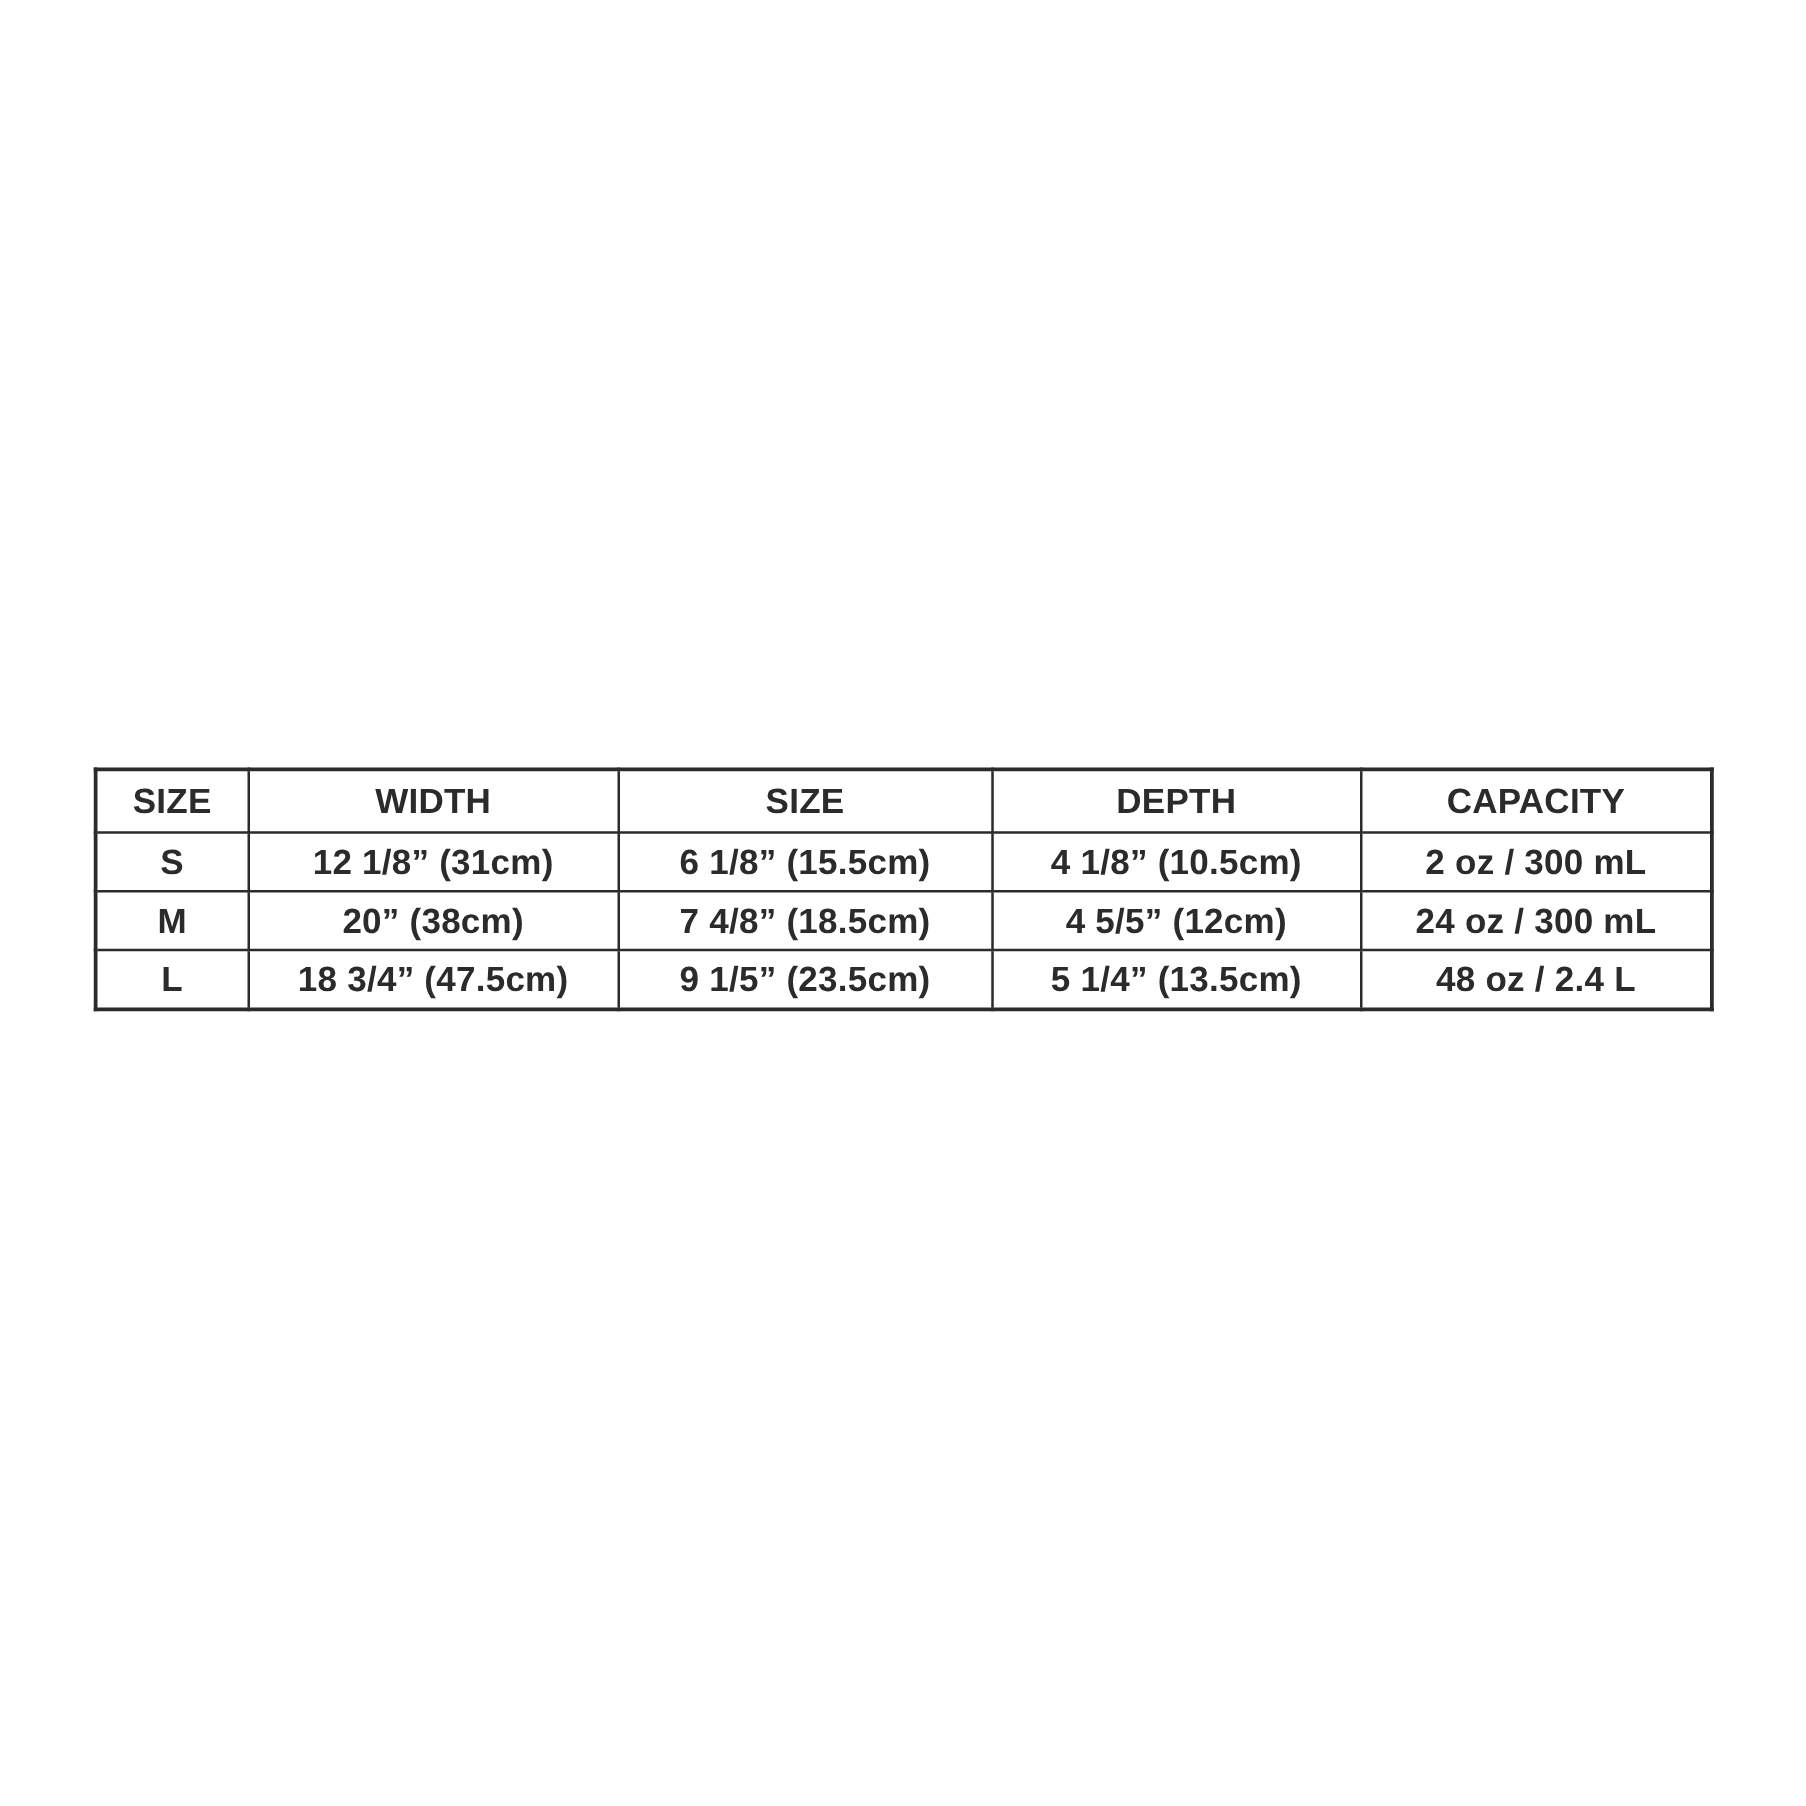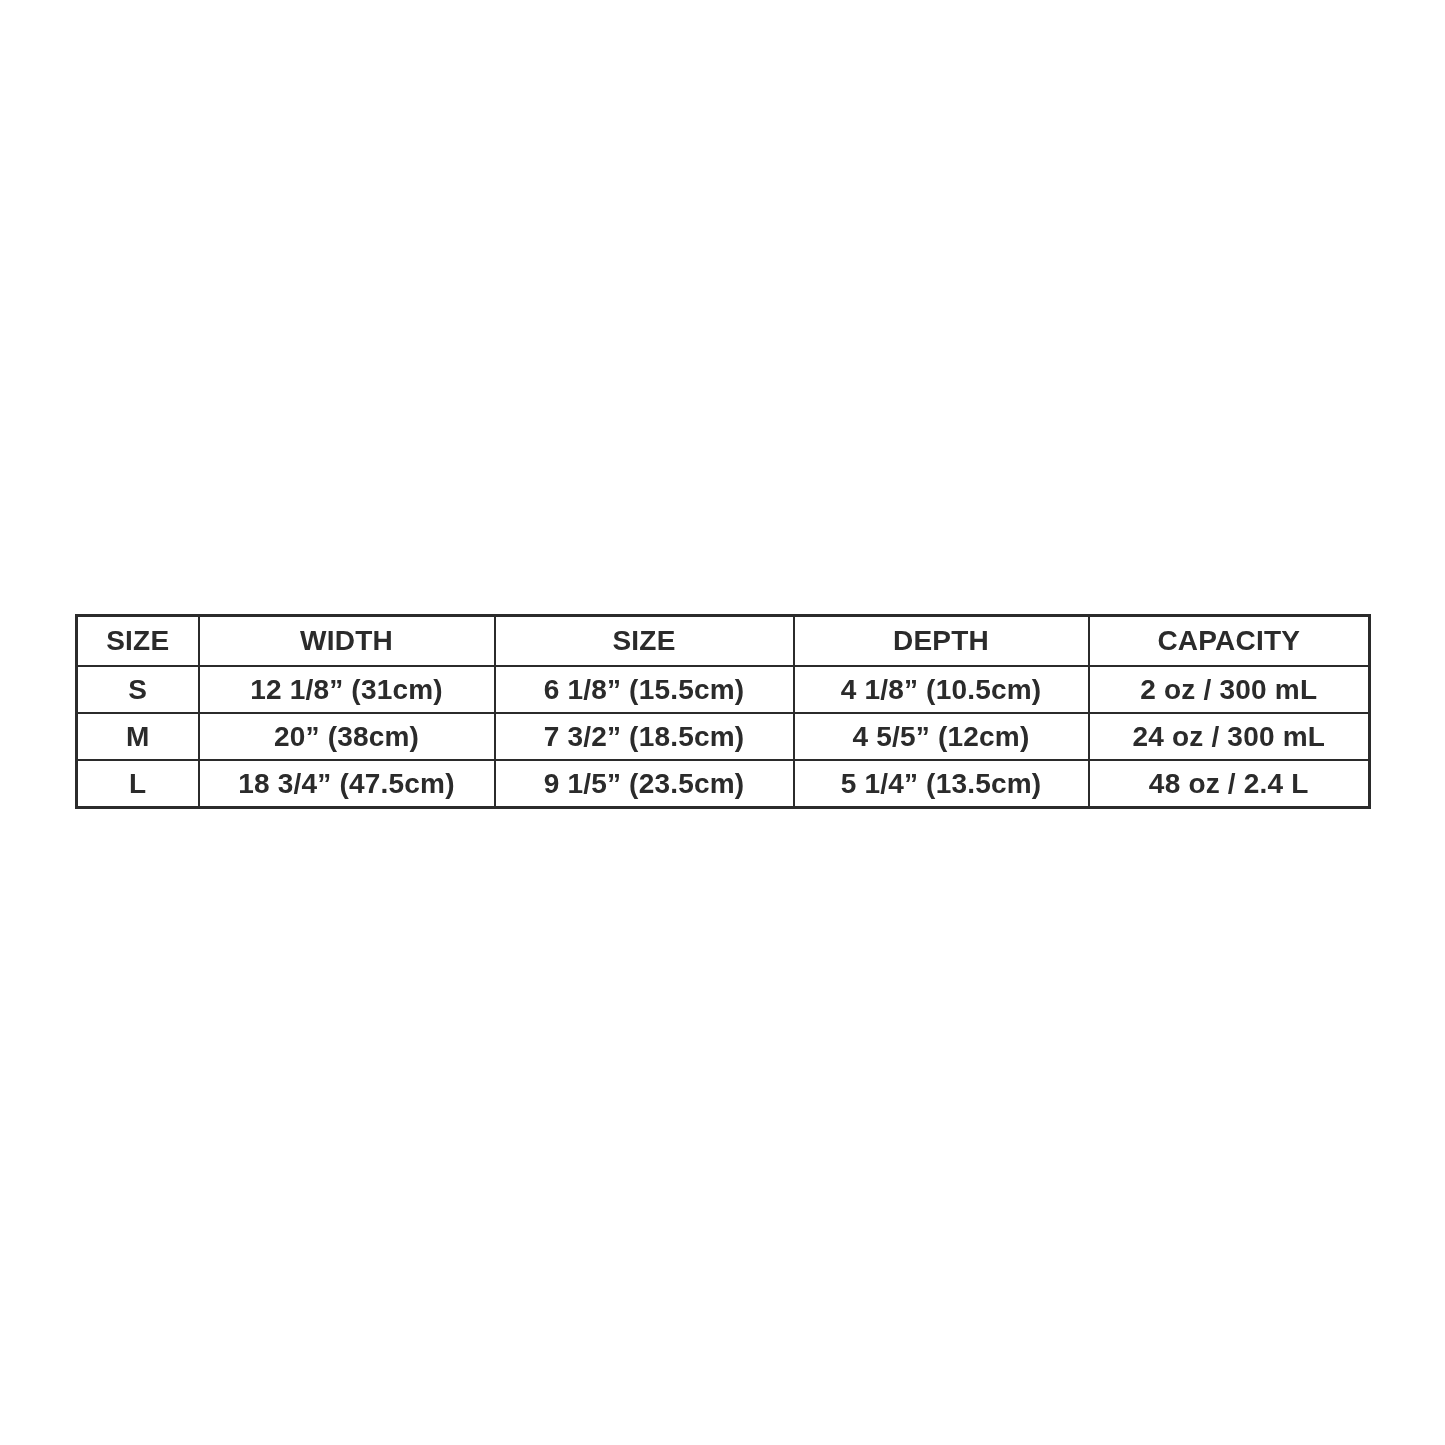--- a/index.html
+++ b/index.html
@@ -81,21 +81,21 @@
         <tr>
           <td>S</td>
           <td>12 1/8” (31cm)</td>
           <td>6 1/8” (15.5cm)</td>
           <td>4 1/8” (10.5cm)</td>
           <td>2 oz / 300 mL</td>
         </tr>
         <tr>
           <td>M</td>
           <td>20” (38cm)</td>
-          <td>7 3/2” (18.5cm)</td>
+          <td>7 4/8” (18.5cm)</td>
           <td>4 5/5” (12cm)</td>
           <td>24 oz / 300 mL</td>
         </tr>
         <tr>
           <td>L</td>
           <td>18 3/4” (47.5cm)</td>
           <td>9 1/5” (23.5cm)</td>
           <td>5 1/4” (13.5cm)</td>
           <td>48 oz / 2.4 L</td>
         </tr>

